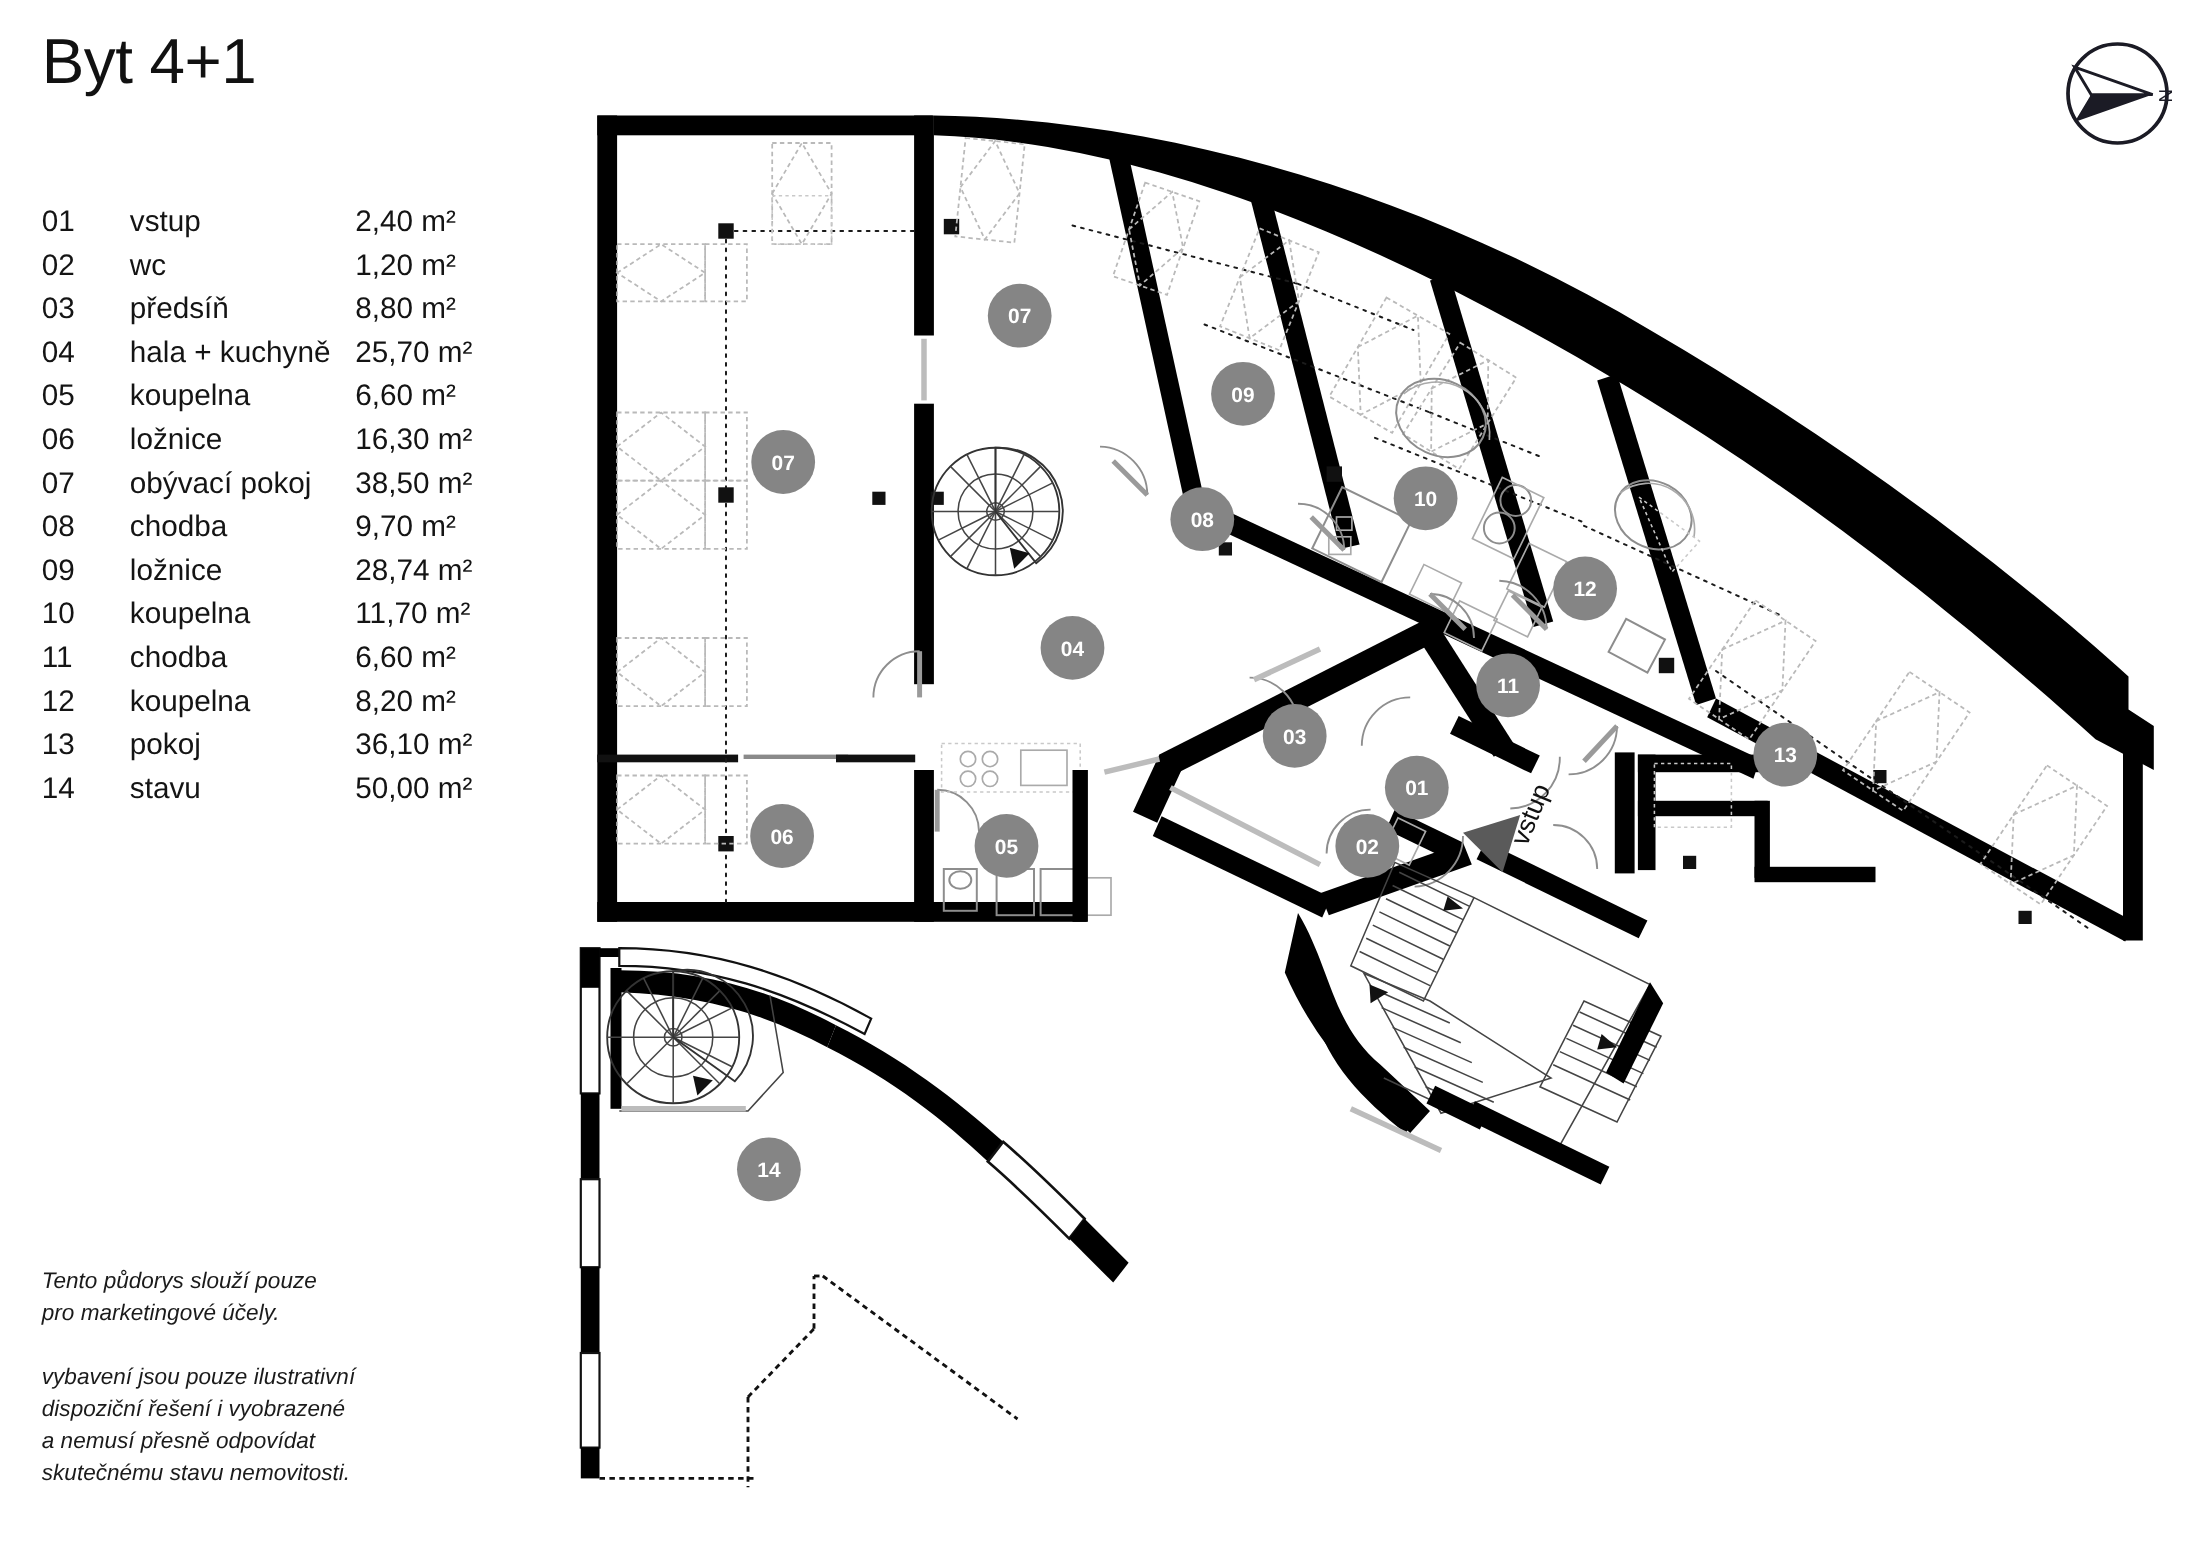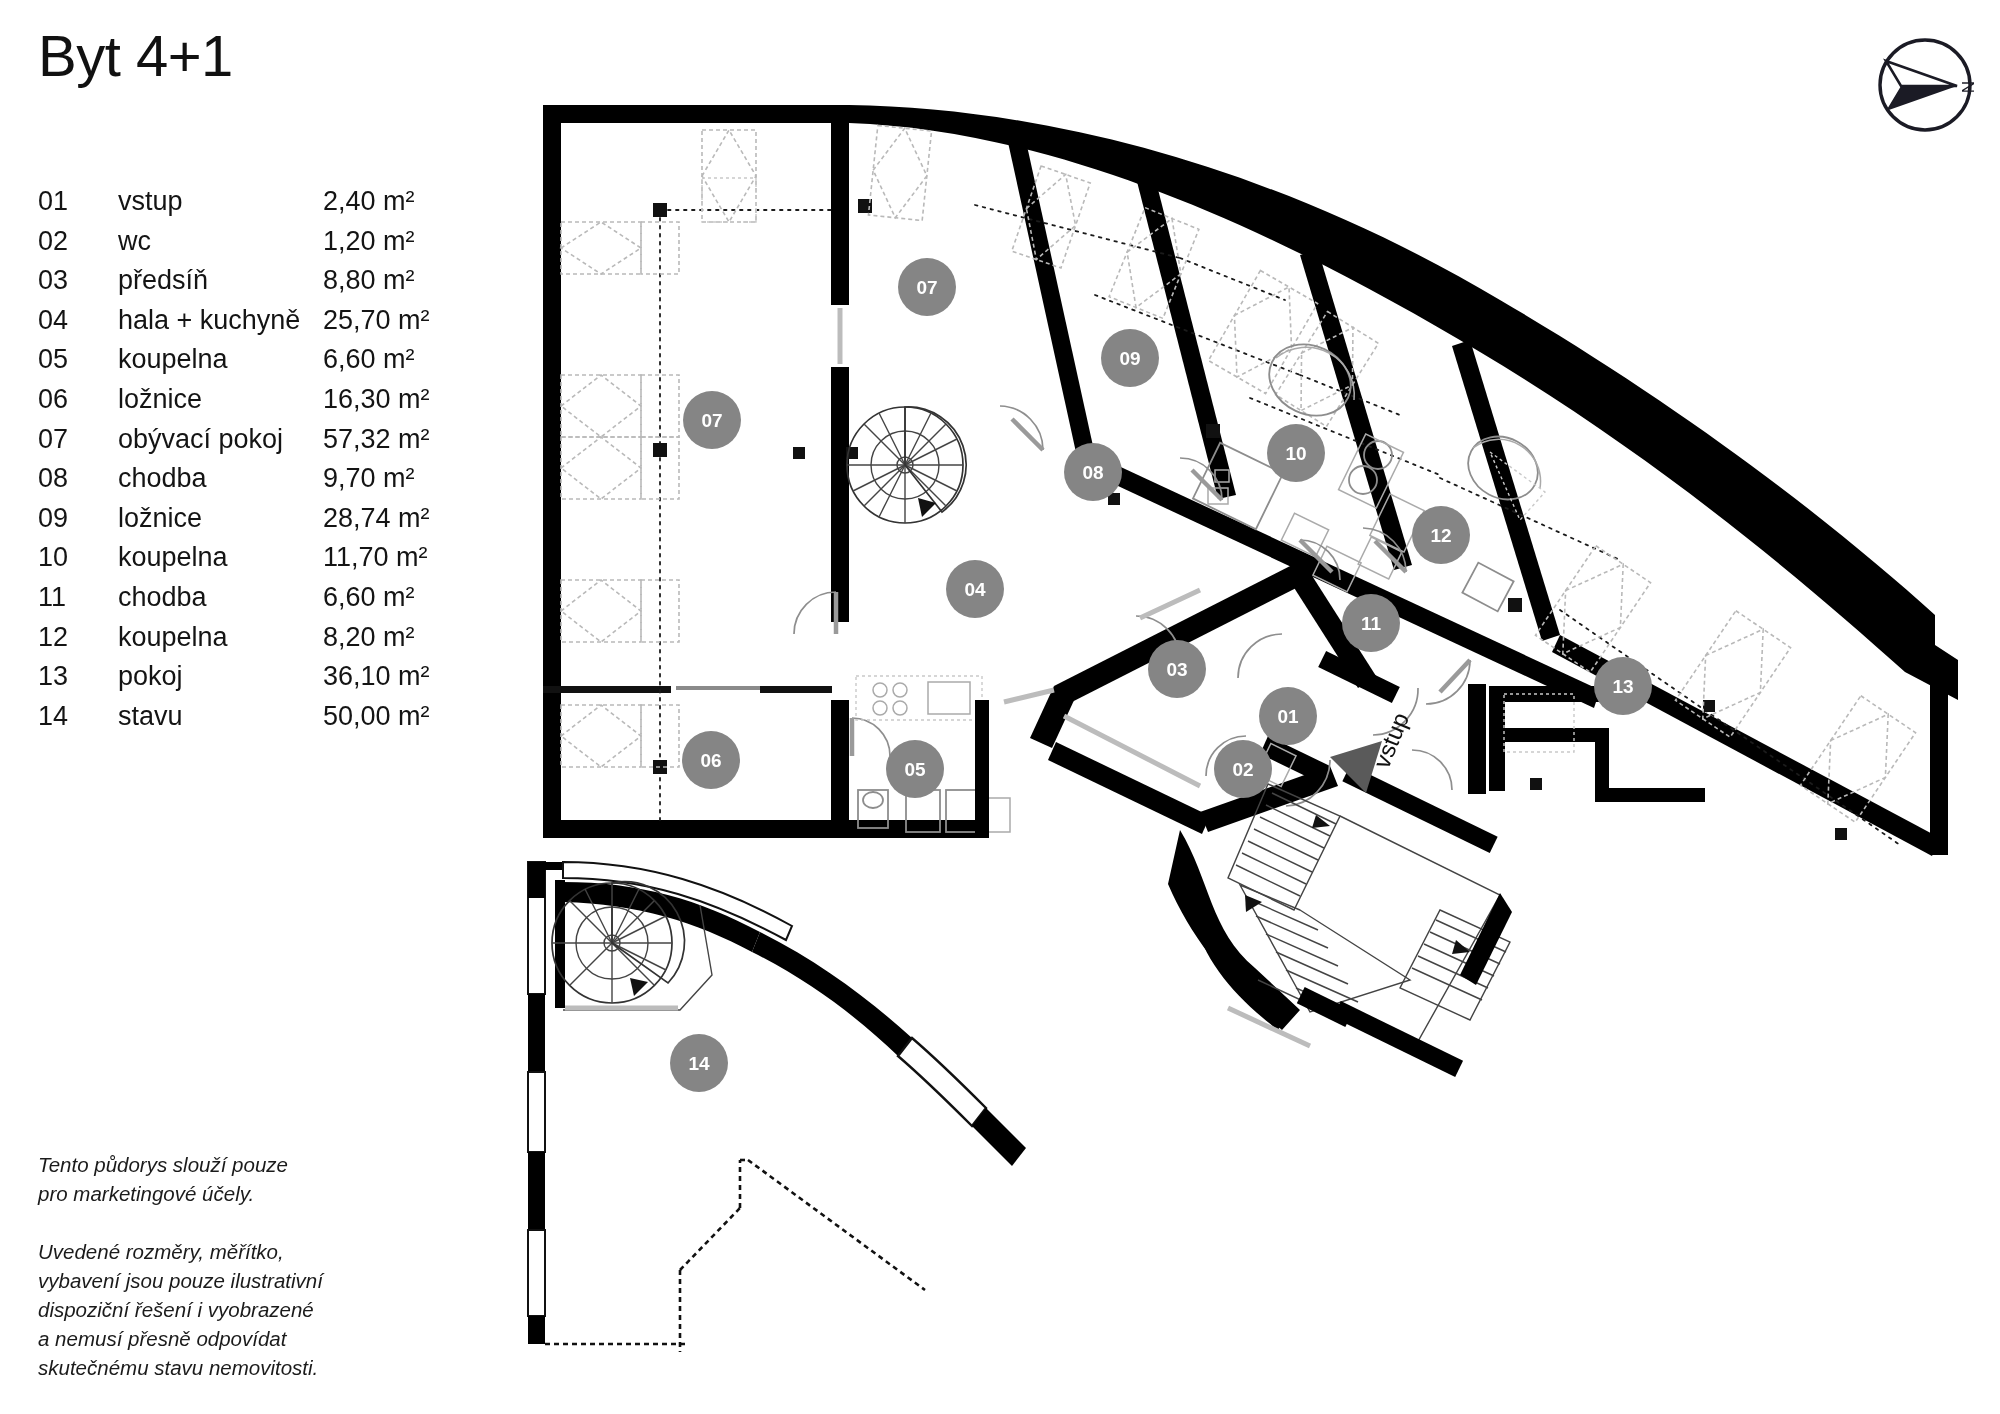--- a/index.html
+++ b/index.html
@@ -142,21 +142,21 @@
       <span class="legend-area">6,60 m²</span>
     </div>
     <div class="legend-row">
       <span class="legend-num">06</span>
       <span class="legend-name">ložnice</span>
       <span class="legend-area">16,30 m²</span>
     </div>
     <div class="legend-row">
       <span class="legend-num">07</span>
       <span class="legend-name">obývací pokoj</span>
-      <span class="legend-area">57,32 m²</span>
+      <span class="legend-area">38,50 m²</span>
     </div>
     <div class="legend-row">
       <span class="legend-num">08</span>
       <span class="legend-name">chodba</span>
       <span class="legend-area">9,70 m²</span>
     </div>
     <div class="legend-row">
       <span class="legend-num">09</span>
       <span class="legend-name">ložnice</span>
       <span class="legend-area">28,74 m²</span>
@@ -185,21 +185,20 @@
       <span class="legend-num">14</span>
       <span class="legend-name">stavu</span>
       <span class="legend-area">50,00 m²</span>
     </div>
   </div>
 
   <div id="disclaimer">
     <p class="para">Tento půdorys slouží pouze</p>
     <p class="para">pro marketingové účely.</p>
     <div class="gap"></div>
-    <p class="para">Uvedené rozměry, měřítko,</p>
     <p class="para">vybavení jsou pouze ilustrativní</p>
     <p class="para">dispoziční řešení i vyobrazené</p>
     <p class="para">a nemusí přesně odpovídat</p>
     <p class="para">skutečnému stavu nemovitosti.</p>
   </div>
 
   <svg id="compass" viewBox="0 0 118 118">
     <circle cx="52" cy="59" r="45" fill="none" stroke="#1b1b25" stroke-width="3.4"></circle>
     <path d="M 13 35 L 84 60 L 13 85 L 28 60 Z" fill="#1b1b25"></path>
     <path d="M 13 35 L 84 60 L 28 60 Z" fill="#ffffff" stroke="#1b1b25" stroke-width="2.6"></path>

